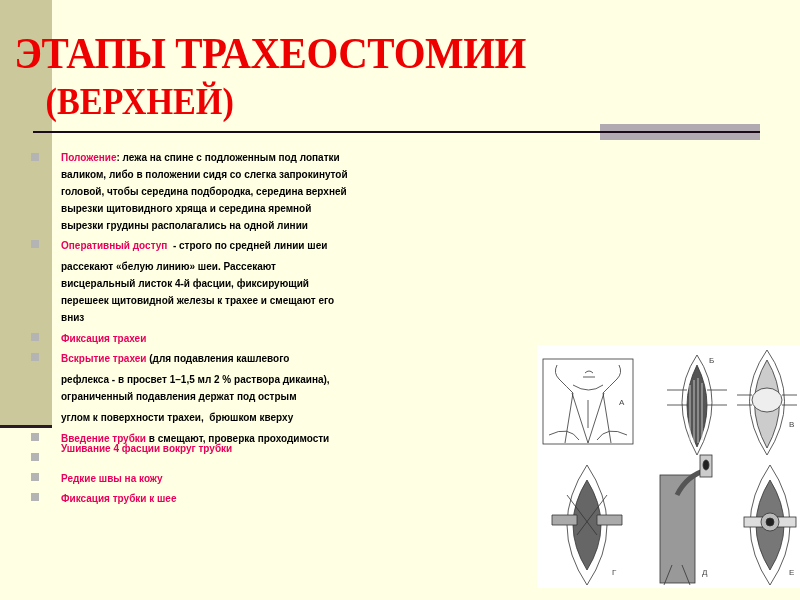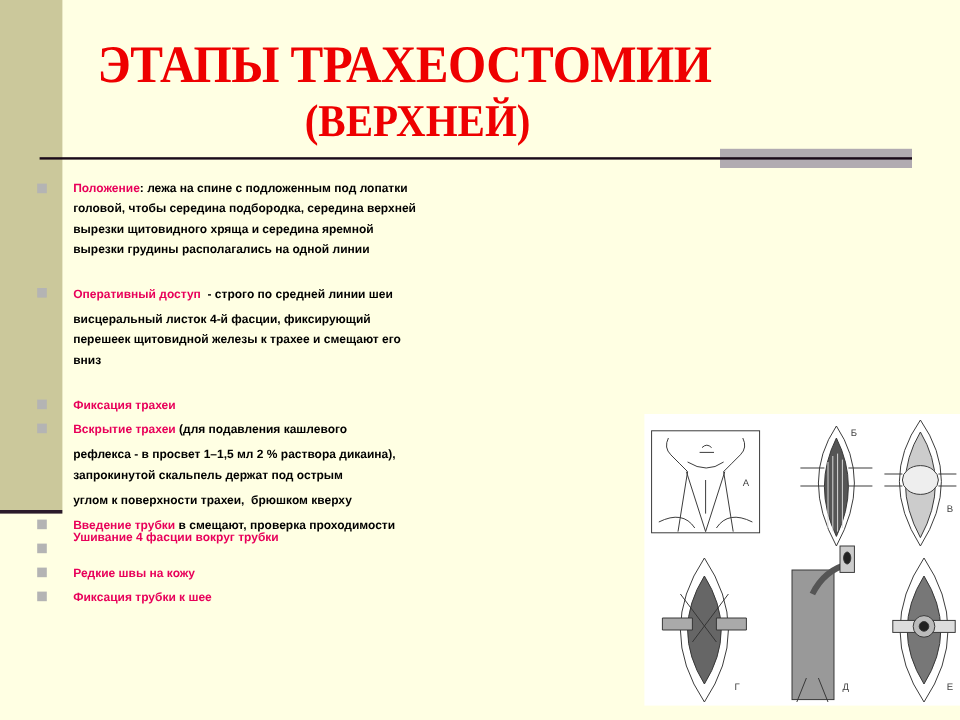--- a/index.html
+++ b/index.html
@@ -28,21 +28,20 @@
       top: 425px;
       width: 52px;
       height: 3px;
       background: #2a1a2a;
     }
     .title {
       position: absolute;
       left: 0;
       top: 32px;
       width: 684px;
-      text-align: center;
       font-family: "Liberation Serif", serif;
       font-weight: bold;
       color: #ee0000;
       line-height: 1;
     }
     .title .t1 {
       display: block;
       font-size: 44px;
       letter-spacing: -0.5px;
       transform: scaleX(0.93);
@@ -133,40 +132,42 @@
 <div class="bullet" style="top:240px"></div>
 <div class="bullet" style="top:333px"></div>
 <div class="bullet" style="top:353px"></div>
 <div class="bullet" style="top:433px"></div>
 <div class="bullet" style="top:453px"></div>
 <div class="bullet" style="top:473px"></div>
 <div class="bullet" style="top:493px"></div>
 
 <div class="item" style="top:149px">
   <span class="line"><span class="accent">Положение</span><span>: лежа на спине с подложенным под лопатки</span></span>
+  <span class="line">валиком, либо в положении сидя со слегка запрокинутой</span>
   <span class="line">головой, чтобы середина подбородка, середина верхней</span>
   <span class="line">вырезки щитовидного хряща и середина яремной</span>
   <span class="line">вырезки грудины располагались на одной линии</span>
 </div>
 
 <div class="item" style="top:237px">
   <span class="line" style="margin-bottom:4px"><span class="accent">Оперативный доступ</span><span style="white-space:pre">  - строго по средней линии шеи</span></span>
+  <span class="line">рассекают «белую линию» шеи. Рассекают</span>
   <span class="line">висцеральный листок 4-й фасции, фиксирующий</span>
   <span class="line">перешеек щитовидной железы к трахее и смещают его</span>
   <span class="line">вниз</span>
 </div>
 
 <div class="item" style="top:330px">
   <span class="line"><span class="accent">Фиксация трахеи</span></span>
 </div>
 
 <div class="item" style="top:350px">
   <span class="line" style="margin-bottom:4px"><span class="accent">Вскрытие трахеи</span><span> (для подавления кашлевого</span></span>
   <span class="line">рефлекса - в просвет 1–1,5 мл 2 % раствора дикаина),</span>
-  <span class="line" style="margin-bottom:4px">запрокинутой скальпель держат под острым</span>
+  <span class="line" style="margin-bottom:4px">ограниченный подавления держат под острым</span>
   <span class="line" style="white-space:pre">углом к поверхности трахеи,  брюшком кверху</span>
 </div>
 
 <div class="item" style="top:430px">
   <span class="line"><span class="accent">Введение трубки</span><span> в смещают, проверка проходимости</span></span>
 </div>
 
 <div class="item" style="top:440px">
   <span class="line"><span class="accent">Ушивание 4 фасции вокруг трубки</span></span>
 </div>

